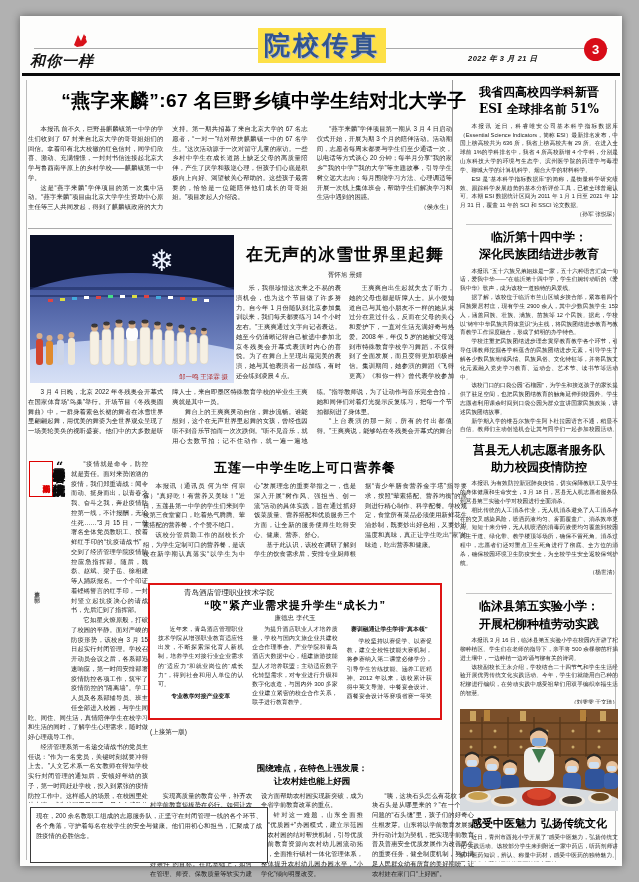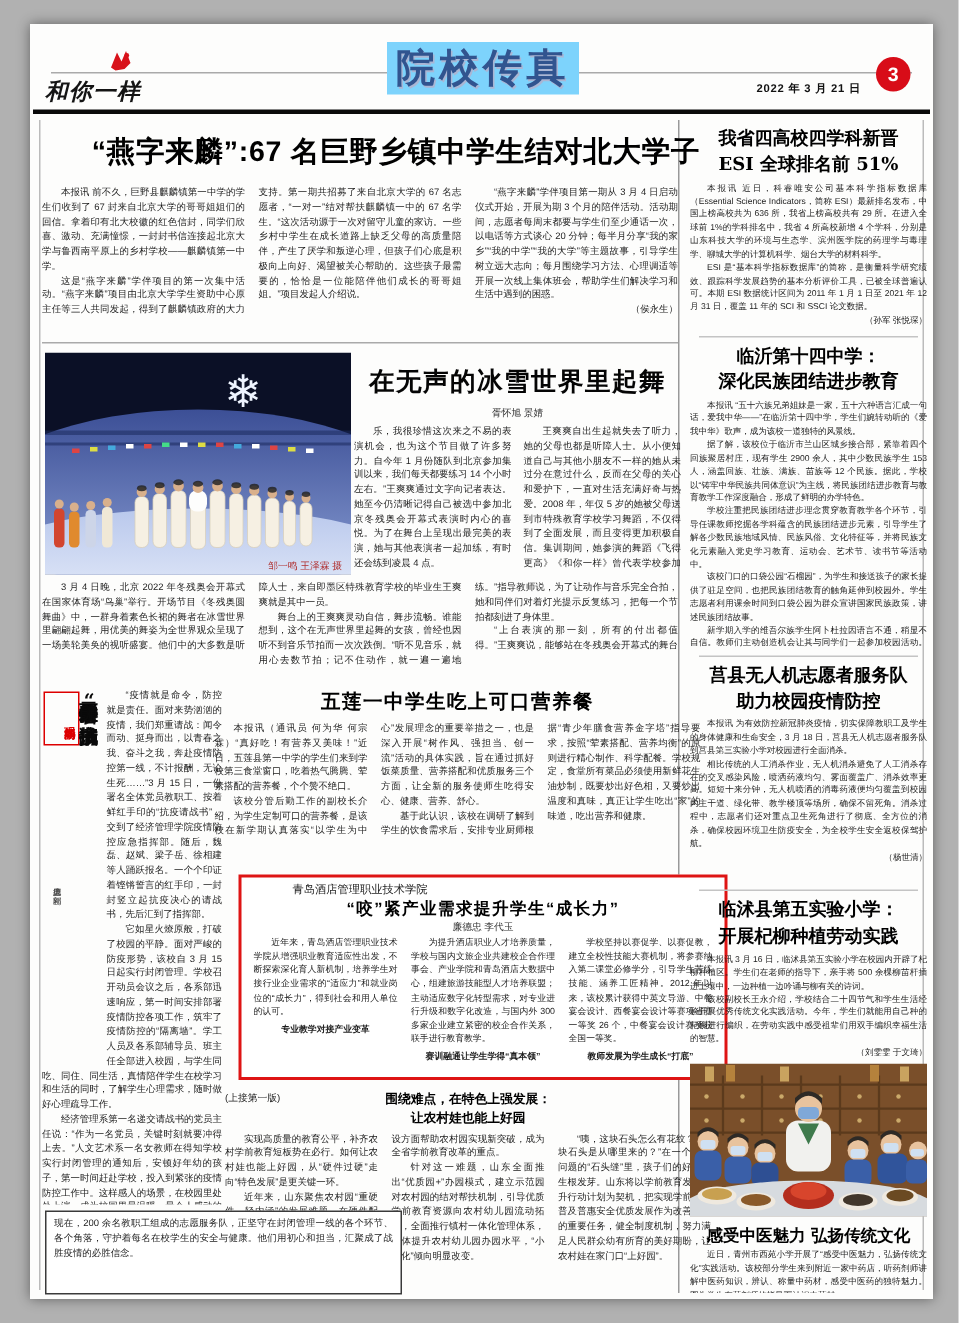--- a/index.html
+++ b/index.html
@@ -6,23 +6,23 @@
   body{width:639px;height:882px;background:#b1b1b1;position:relative;
        font-family:"Liberation Sans","DejaVu Sans",sans-serif;overflow:hidden;}
   .page{position:absolute;left:20px;top:16px;width:602px;height:850px;background:#fdfdfc;
         box-shadow:0 0 8px rgba(0,0,0,.45);}
   .abs{position:absolute;}
   
   .hairline{background:#aaa;height:1px;}
   .masthead{font-family:"DejaVu Serif","Liberation Serif",serif;font-style:italic;font-weight:bold;
             font-size:15px;color:#141414;letter-spacing:1px;}
   .edition-title{font-family:"DejaVu Serif","Liberation Serif",serif;font-weight:bold;font-size:26px;
-                 color:#31548f;letter-spacing:3px;text-align:center;background:#7dd3fc;
+                 color:#31548f;letter-spacing:3px;text-align:center;background:#fde047;
                  text-shadow:1px 1px 0 #aab6d4;}
-  .pub-date{font-size:7.5px;font-weight:bold;color:#111;text-align:right;letter-spacing:.5px;}
+  .pub-date{font-size:7.5px;font-weight:bold;color:#111;text-align:left;letter-spacing:.5px;font-style:italic;}
   .page-circle{width:23px;height:23px;border-radius:50%;background:#d80c18;color:#fff;
                font-weight:bold;font-size:13px;text-align:center;line-height:23px;}
   .thick-rule{background:#0a0a0a;height:3px;}
   .vline{background:#999;width:1px;}
   
   .body-text{font-size:6.3px;line-height:1.55;text-align:justify;color:#1c1c1c;overflow:hidden;}
   .body-text p{margin:0;text-indent:2em;}
   .body-text p.para-subhead{text-indent:0;text-align:center;font-weight:bold;margin:3px 0;}
   .body-text p.sig{text-indent:0;text-align:right;}
   .cols3{column-count:3;column-gap:9px;}
@@ -45,21 +45,21 @@
              font-size:5.5px;color:#444;}
   .boxed-para{border:1px solid #3a3a3a;background:#fff;padding:3px 5px;font-size:6.3px;
               line-height:1.55;text-align:justify;color:#1c1c1c;z-index:6;}
   
   .red-box{border:2px solid #de1414;background:#fff;padding:3px 8px;box-sizing:border-box;}
   .kicker{font-size:7.5px;color:#222;margin-left:26px;}
   .headline-qd{font-size:11px;font-weight:900;text-align:center;color:#000;letter-spacing:1px;}
   
   .cont-label{font-size:6.5px;color:#222;}
   .cont-subhead{font-size:8.5px;font-weight:bold;text-align:center;white-space:pre-line;
-                line-height:1.5;color:#000;}
+                line-height:1.5;color:#000;margin-top:36px;}
   
   .r-col{box-sizing:border-box;}
   .r-head{font-family:"DejaVu Serif","Liberation Serif",serif;font-weight:900;font-size:12px;
           text-align:center;color:#000;white-space:pre-line;line-height:1.45;margin:4px 0 3px;}
   .r-text{font-size:5.7px;line-height:1.55;text-align:justify;color:#1c1c1c;overflow:hidden;}
   .r-text p{margin:0;text-indent:2em;}
   .r-text p.sig{text-indent:0;text-align:right;}
   .r-div{height:1px;background:#c4c4c4;margin:4px 6px;}
   .tcm-head{font-family:"DejaVu Serif","Liberation Serif",serif;font-weight:900;font-size:11px;
             text-align:center;color:#000;margin:5px 0 2px;}
@@ -212,21 +212,21 @@
 
   <div class="abs" style="left:123px;top:443px;width:324px;">
     <div class="mid-headline">五莲一中学生吃上可口营养餐</div>
     <div class="body-text cols3" style="height:96px;margin-top:4px;">
         <p>本报讯（通讯员 何为华 何宗霖）“真好吃！有营养又美味！”近日，五莲县第一中学的学生们来到学校第三食堂窗口，吃着热气腾腾、荤素搭配的营养餐，个个赞不绝口。</p>
         <p>该校分管后勤工作的副校长介绍，为学生定制可口的营养餐，是该校在新学期认真落实“以学生为中心”发展理念的重要举措之一，也是深入开展“树作风、强担当、创一流”活动的具体实践，旨在通过抓好饭菜质量、营养搭配和优质服务三个方面，让全新的服务使师生吃得安心、健康、营养、舒心。</p>
         <p>基于此认识，该校在调研了解到学生的饮食需求后，安排专业厨师根据“青少年膳食营养金字塔”指导要求，按照“荤素搭配、营养均衡”的原则进行精心制作、科学配餐。学校规定，食堂所有菜品必须使用新鲜花生油炒制，既要炒出好色相，又要炒出温度和真味，真正让学生吃出“家”的味道，吃出营养和健康。</p>
       </div>
   </div>
 
-  <div class="abs red-box" style="left:139px;top:567px;width:326px;height:137px;">
+  <div class="abs red-box" style="left:128px;top:567px;width:294px;height:137px;">
     <div class="kicker">青岛酒店管理职业技术学院</div>
     <div class="headline-qd">“咬”紧产业需求提升学生“成长力”</div>
     <div class="byline" style="margin:1px 0 2px;">廉德忠 李代玉</div>
     <div class="body-text cols3" style="height:86px;font-size:5.9px;">
         <p>近年来，青岛酒店管理职业技术学院从增强职业教育适应性出发，不断探索深化育人新机制，培养学生对接行业企业需求的“适应力”和就业岗位的“成长力”，得到社会和用人单位的认可。</p>
         <p class="para-subhead">专业教学对接产业变革</p>
         <p>为提升酒店职业人才培养质量，学校与国内文旅企业共建校企合作理事会、产业学院和青岛酒店大数据中心，组建旅游技能型人才培养联盟；主动适应数字化转型需求，对专业进行升级和数字化改造，与国内外 300 多家企业建立紧密的校企合作关系，联手进行教育教学。</p>
         <p class="para-subhead">赛训融通让学生学得“真本领”</p>
         <p>学校坚持以赛促学、以赛促教，建立全校性技能大赛机制，将参赛纳入第二课堂必修学分，引导学生苦练技能、涵养工匠精神。2012 年以来，该校累计获得中英文导游、中餐宴会设计、西餐宴会设计等赛项省赛一等奖 26 个，中餐宴会设计赛项获全国一等奖。</p>
         <p class="para-subhead">教师发展为学生成长“打底”</p>

